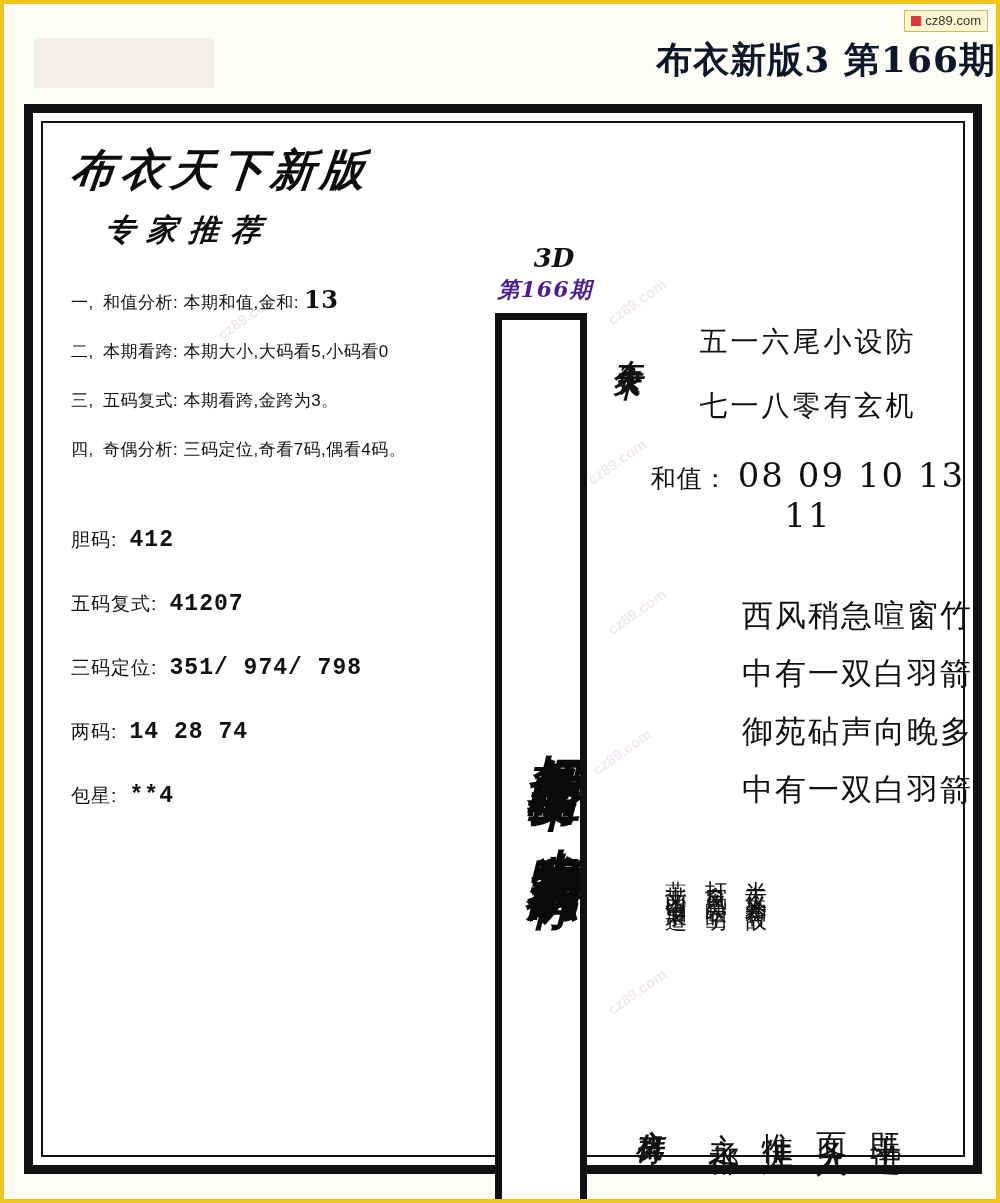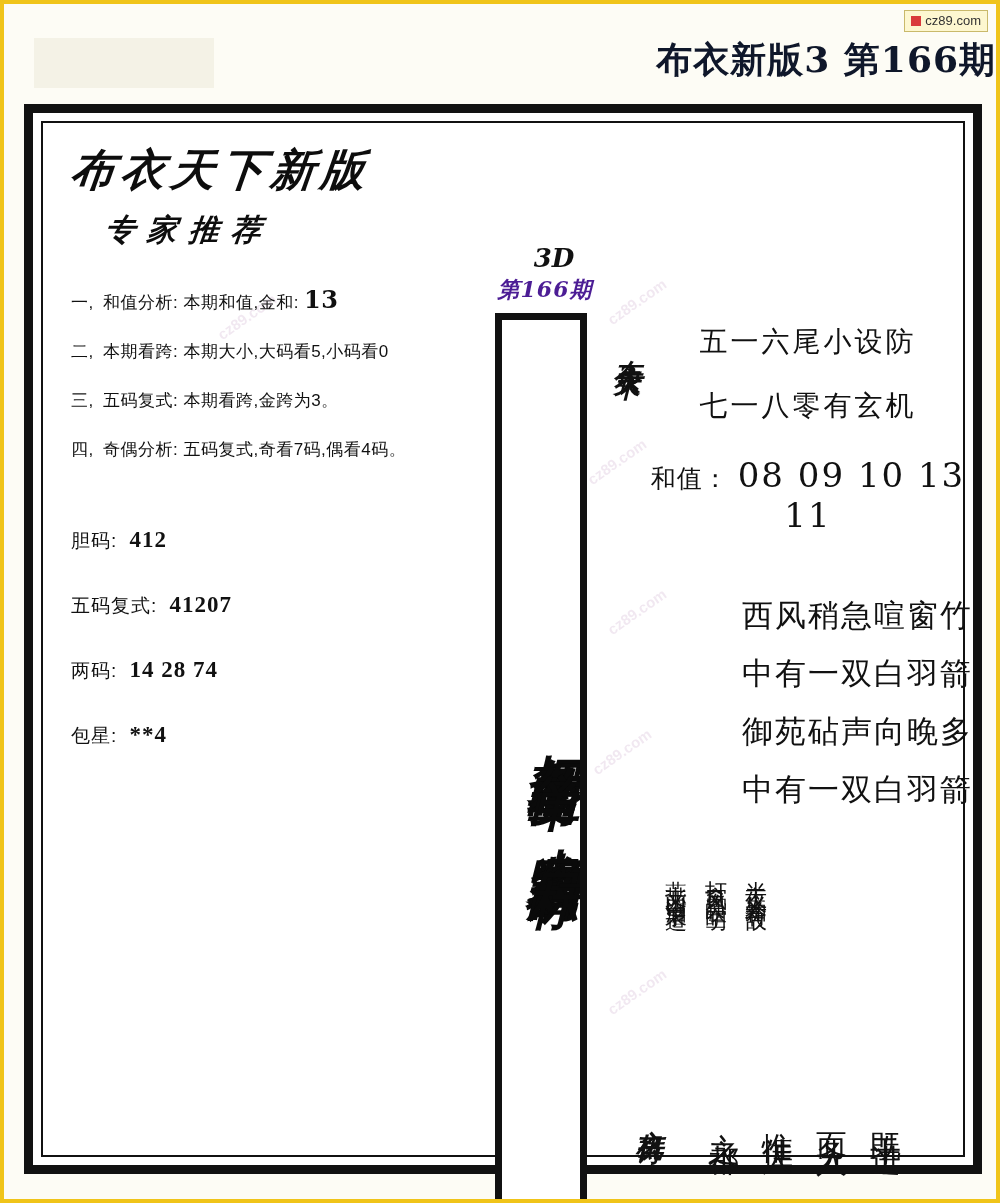--- a/index.html
+++ b/index.html
@@ -136,21 +136,21 @@
   .picks {
     margin-top: 66px;
   }
   .pick-row {
     font-size: 19px;
     color: #111;
     margin-bottom: 38px;
     letter-spacing: 1px;
   }
   .pick-row .val {
-    font-family: Liberation Serif, serif;
+    font-family: Liberation Mono, monospace;
     font-weight: bold;
     font-size: 23px;
     margin-left: 6px;
   }
   
   .center-banner {
     position: absolute;
     left: 452px;
     top: 190px;
     width: 92px;
@@ -341,32 +341,36 @@
             <span>本期大小,大码看5,小码看0</span>
           </div>
           <div class="analysis-row">
             <span class="idx">三,</span>
             <span>五码复式:</span>
             <span>本期看跨,金跨为3。</span>
           </div>
           <div class="analysis-row">
             <span class="idx">四,</span>
             <span>奇偶分析:</span>
-            <span>五码复式,奇看7码,偶看4码。</span>
+            <span>三码定位,奇看7码,偶看4码。</span>
           </div>
         </div>
 
         <div class="picks">
           <div class="pick-row">
             <span>胆码:</span>
             <span class="val">412</span>
           </div>
           <div class="pick-row">
             <span>五码复式:</span>
             <span class="val">41207</span>
+          </div>
+          <div class="pick-row">
+            <span>三码定位:</span>
+            <span class="val">351/ 974/ 798</span>
           </div>
           <div class="pick-row">
             <span>两码:</span>
             <span class="val">14 28 74</span>
           </div>
           <div class="pick-row">
             <span>包星:</span>
             <span class="val">**4</span>
           </div>
         </div>

